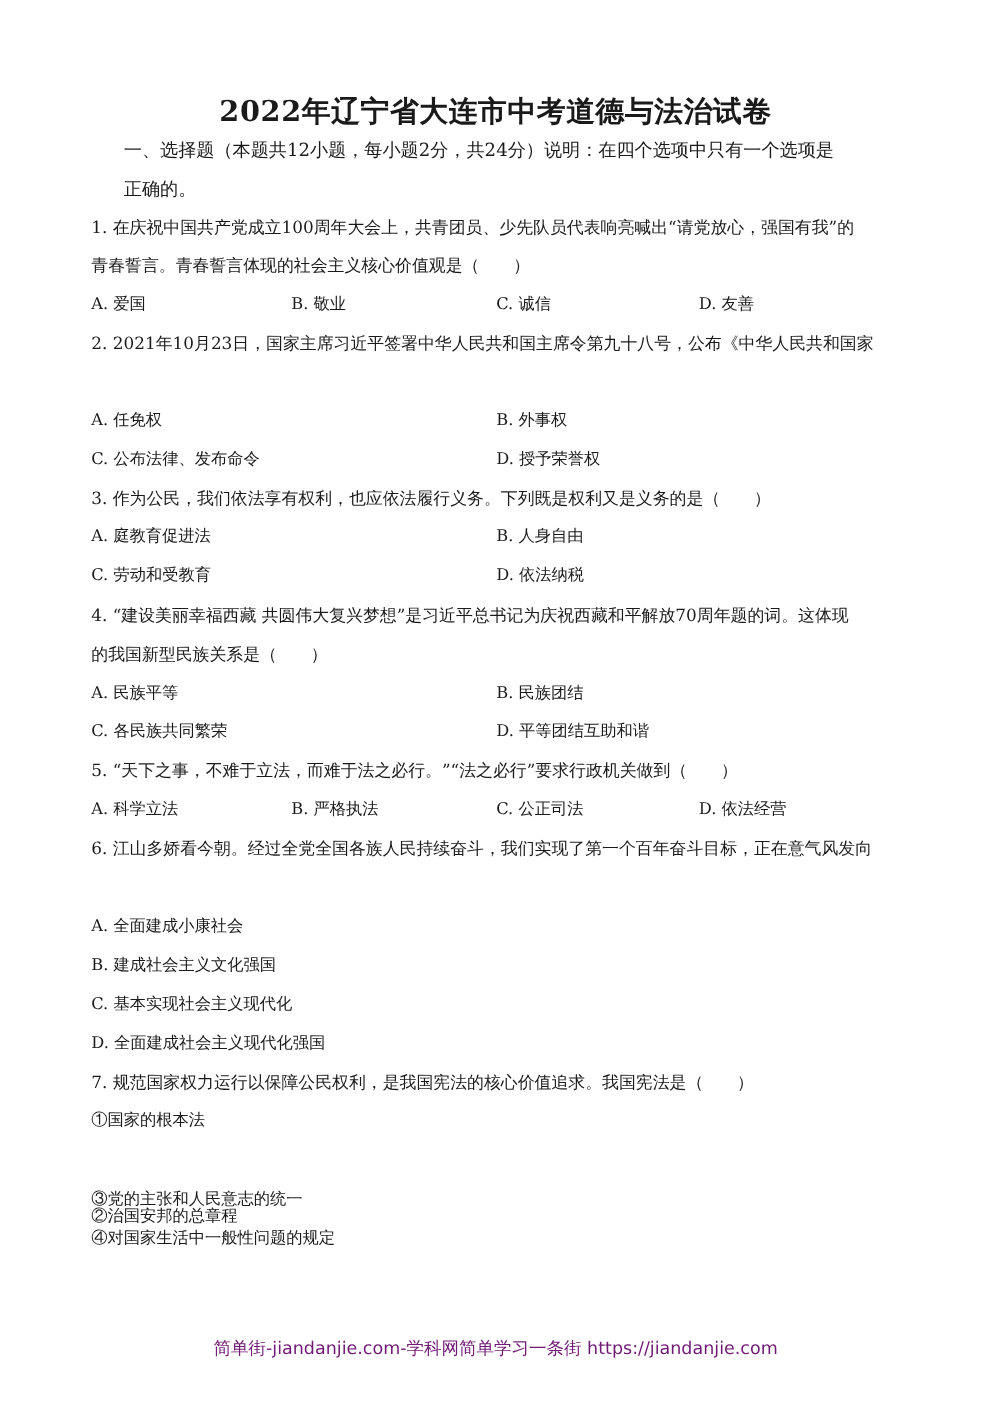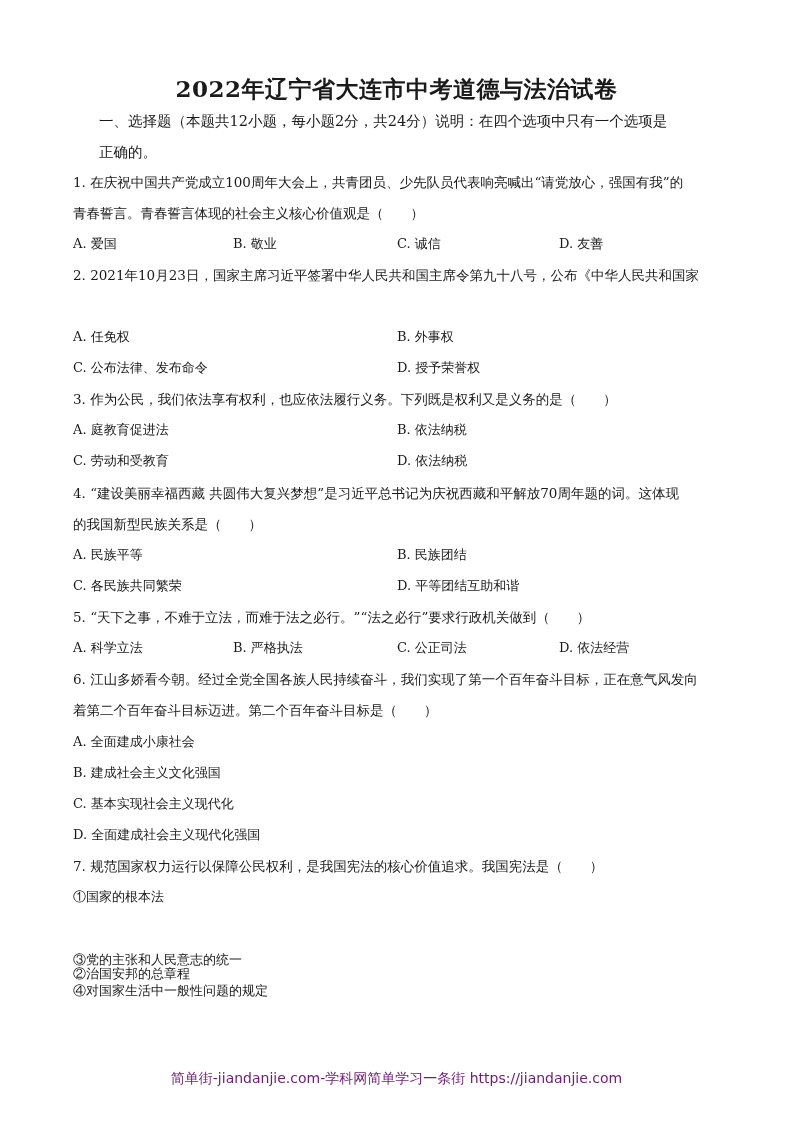--- a/index.html
+++ b/index.html
@@ -46,39 +46,38 @@
   <div class="opt" style="top:234px;left:559px">D. 友善</div>
 
   <div class="line" style="top:265px">2. 2021年10月23日，国家主席习近平签署中华人民共和国主席令第九十八号，公布《中华人民共和国家</div>
   <div class="opt" style="top:327px;left:73px">A.  任免权</div>
   <div class="opt" style="top:327px;left:397px">B.  外事权</div>
   <div class="opt" style="top:358px;left:73px">C.  公布法律、发布命令</div>
   <div class="opt" style="top:358px;left:397px">D.  授予荣誉权</div>
 
   <div class="line" style="top:389px">3. 作为公民，我们依法享有权利，也应依法履行义务。下列既是权利又是义务的是（　　）</div>
   <div class="opt" style="top:420px;left:73px">A.  庭教育促进法</div>
-  <div class="opt" style="top:420px;left:397px">B.  依法纳税</div>
+  <div class="opt" style="top:420px;left:397px">B.  人身自由</div>
   <div class="opt" style="top:451px;left:73px">C.  劳动和受教育</div>
   <div class="opt" style="top:451px;left:397px">D.  依法纳税</div>
 
   <div class="line" style="top:483px">4. “建设美丽幸福西藏  共圆伟大复兴梦想”是习近平总书记为庆祝西藏和平解放70周年题的词。这体现</div>
   <div class="line" style="top:514px">的我国新型民族关系是（　　）</div>
   <div class="opt" style="top:545px;left:73px">A.  民族平等</div>
   <div class="opt" style="top:545px;left:397px">B.  民族团结</div>
   <div class="opt" style="top:576px;left:73px">C.  各民族共同繁荣</div>
   <div class="opt" style="top:576px;left:397px">D.  平等团结互助和谐</div>
 
   <div class="line" style="top:607px">5. “天下之事，不难于立法，而难于法之必行。”“法之必行”要求行政机关做到（　　）</div>
   <div class="opt" style="top:638px;left:73px">A.  科学立法</div>
   <div class="opt" style="top:638px;left:233px">B.  严格执法</div>
   <div class="opt" style="top:638px;left:397px">C.  公正司法</div>
   <div class="opt" style="top:638px;left:559px">D.  依法经营</div>
 
   <div class="line" style="top:669px">6. 江山多娇看今朝。经过全党全国各族人民持续奋斗，我们实现了第一个百年奋斗目标，正在意气风发向</div>
-  <div class="line" style="top:700px">着第二个百年奋斗目标迈进。第二个百年奋斗目标是（　　）</div>
   <div class="opt" style="top:732px;left:73px">A.  全面建成小康社会</div>
   <div class="opt" style="top:763px;left:73px">B.  建成社会主义文化强国</div>
   <div class="opt" style="top:794px;left:73px">C.  基本实现社会主义现代化</div>
   <div class="opt" style="top:825px;left:73px">D.  全面建成社会主义现代化强国</div>
 
   <div class="line" style="top:856px">7. 规范国家权力运行以保障公民权利，是我国宪法的核心价值追求。我国宪法是（　　）</div>
   <div class="opt" style="top:887px;left:73px">①国家的根本法</div>
   <div class="opt" style="top:964px;left:73px">②治国安邦的总章程</div>
   <div class="opt" style="top:950px;left:73px">③党的主张和人民意志的统一</div>
   <div class="opt" style="top:981px;left:73px">④对国家生活中一般性问题的规定</div>

